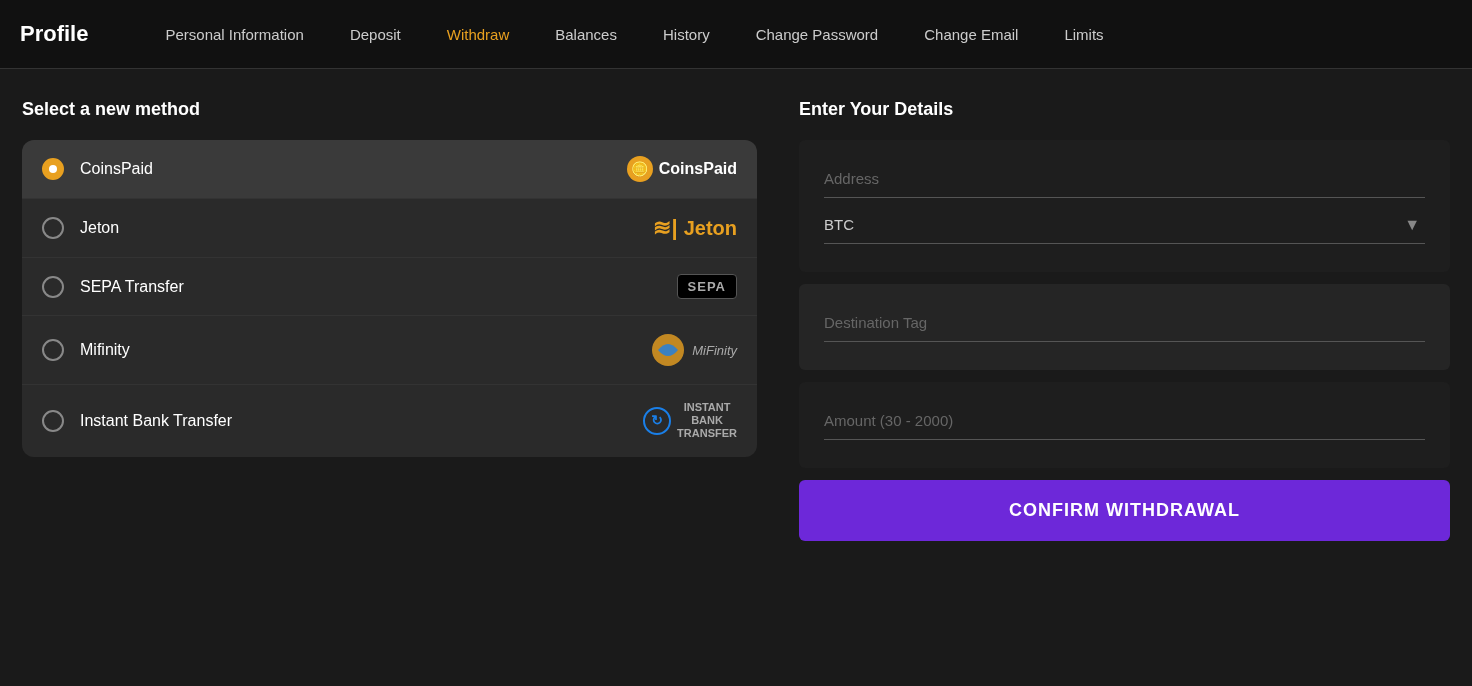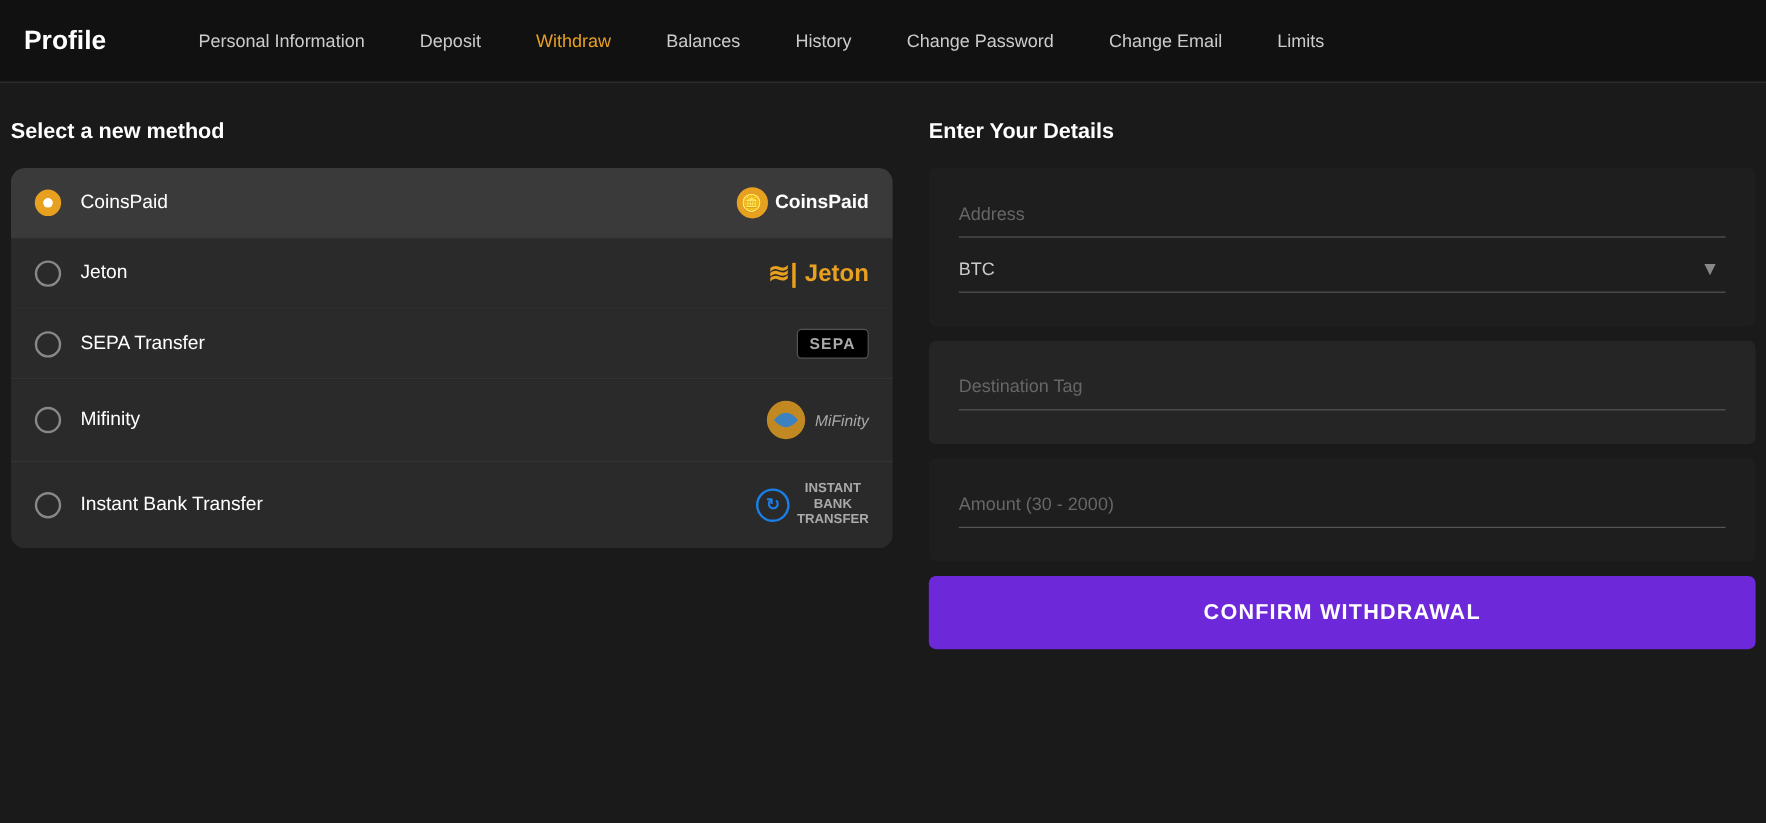--- a/index.html
+++ b/index.html
@@ -39,21 +39,21 @@
       padding: 8px 18px;
       cursor: pointer;
       white-space: nowrap;
       text-decoration: none;
     }
     .nav-item.active { color: #e8a020; }
 
     
     .content {
       display: flex;
-      padding: 30px 9px;
+      padding: 30px 22px;
       gap: 30px;
     }
 
     
     .left-panel {
       width: 735px;
       flex-shrink: 0;
     }
     .section-title {
       font-size: 18px;
@@ -172,20 +172,21 @@
       display: flex;
       align-items: center;
       justify-content: center;
       font-size: 14px;
       color: #1a7fe8;
     }
 
     
     .right-panel {
       flex: 1;
+      margin-left: 12px;
     }
     .right-title {
       font-size: 18px;
       font-weight: bold;
       color: #fff;
       margin-bottom: 20px;
     }
     .form-card {
       background: #1e1e1e;
       border-radius: 6px;

